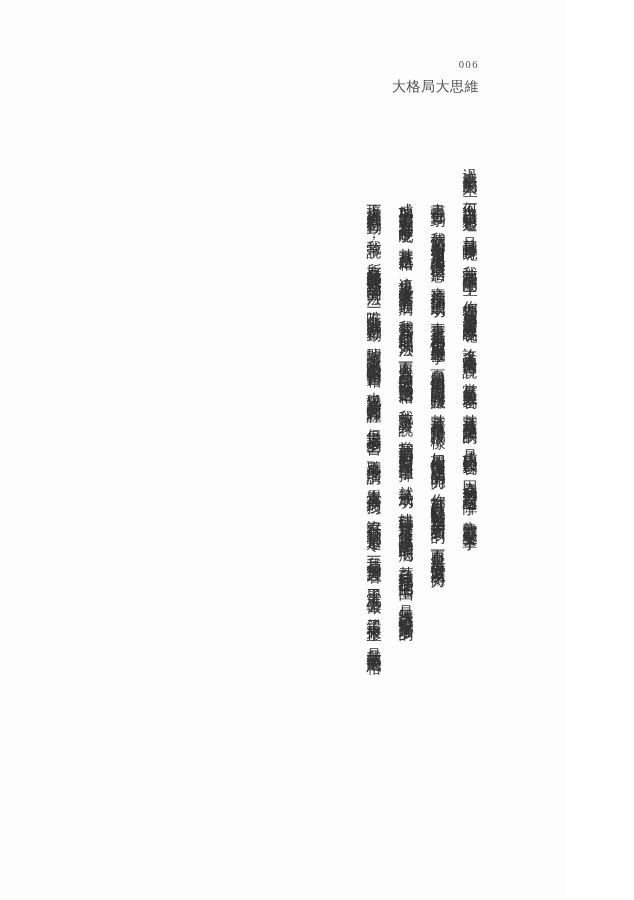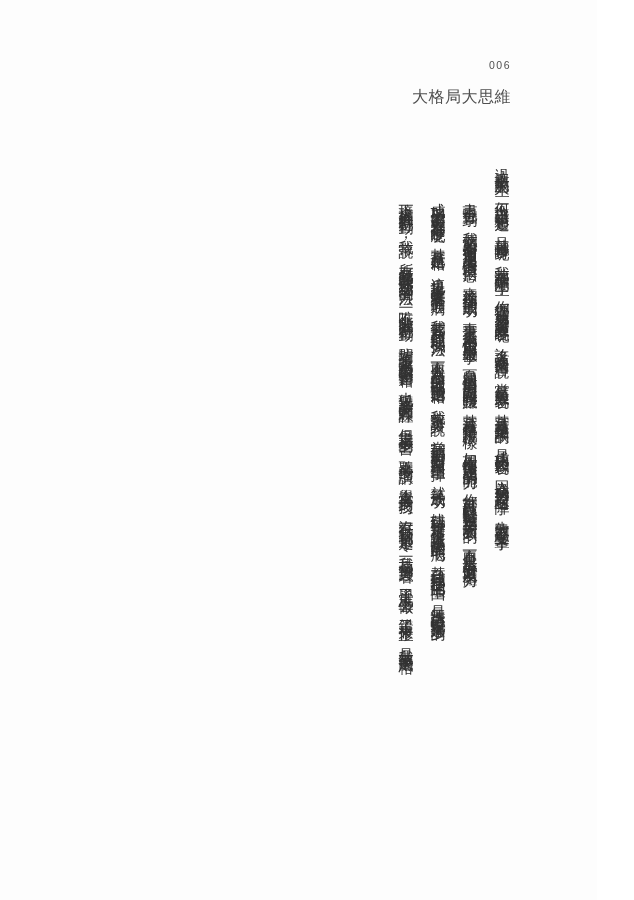--- a/index.html
+++ b/index.html
@@ -6,39 +6,38 @@
     margin: 0;
     padding: 0;
     background: #ffffff;
   }
   .page {
     position: relative;
     width: 565px;
     height: 900px;
     background: #fdfdfd;
     overflow: hidden;
-    font-family: Liberation Sans, sans-serif;
-    padding-left: 32px;
+    font-family: Liberation Serif, serif;
   }
   
   .folio {
     position: absolute;
     top: 60px;
     right: 86px;
     text-align: right;
     color: #505050;
   }
   .page-number {
     font-size: 10.5px;
     letter-spacing: 1.5px;
     line-height: 1;
   }
   .running-title {
-    margin-top: 18px;
-    font-size: 16px;
+    margin-top: 9px;
+    font-size: 14px;
     letter-spacing: 0.5px;
     line-height: 1;
   }
   
   .body-text {
     position: absolute;
     top: 157px;
     right: 79px;
     height: 652px;
     writing-mode: vertical-rl;

